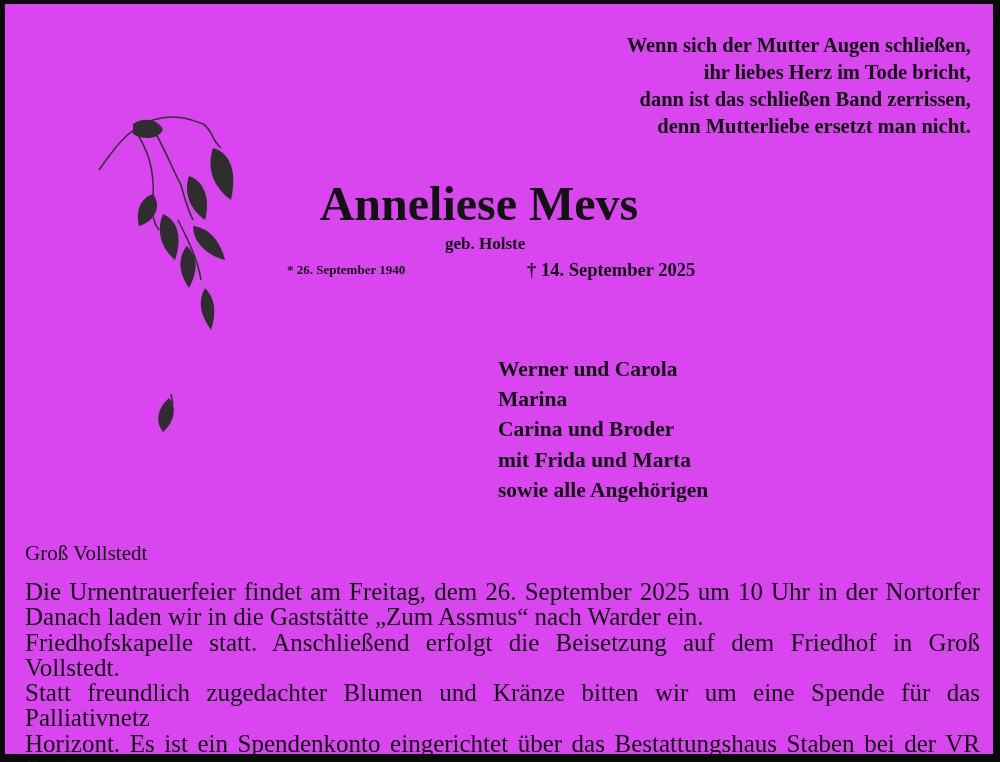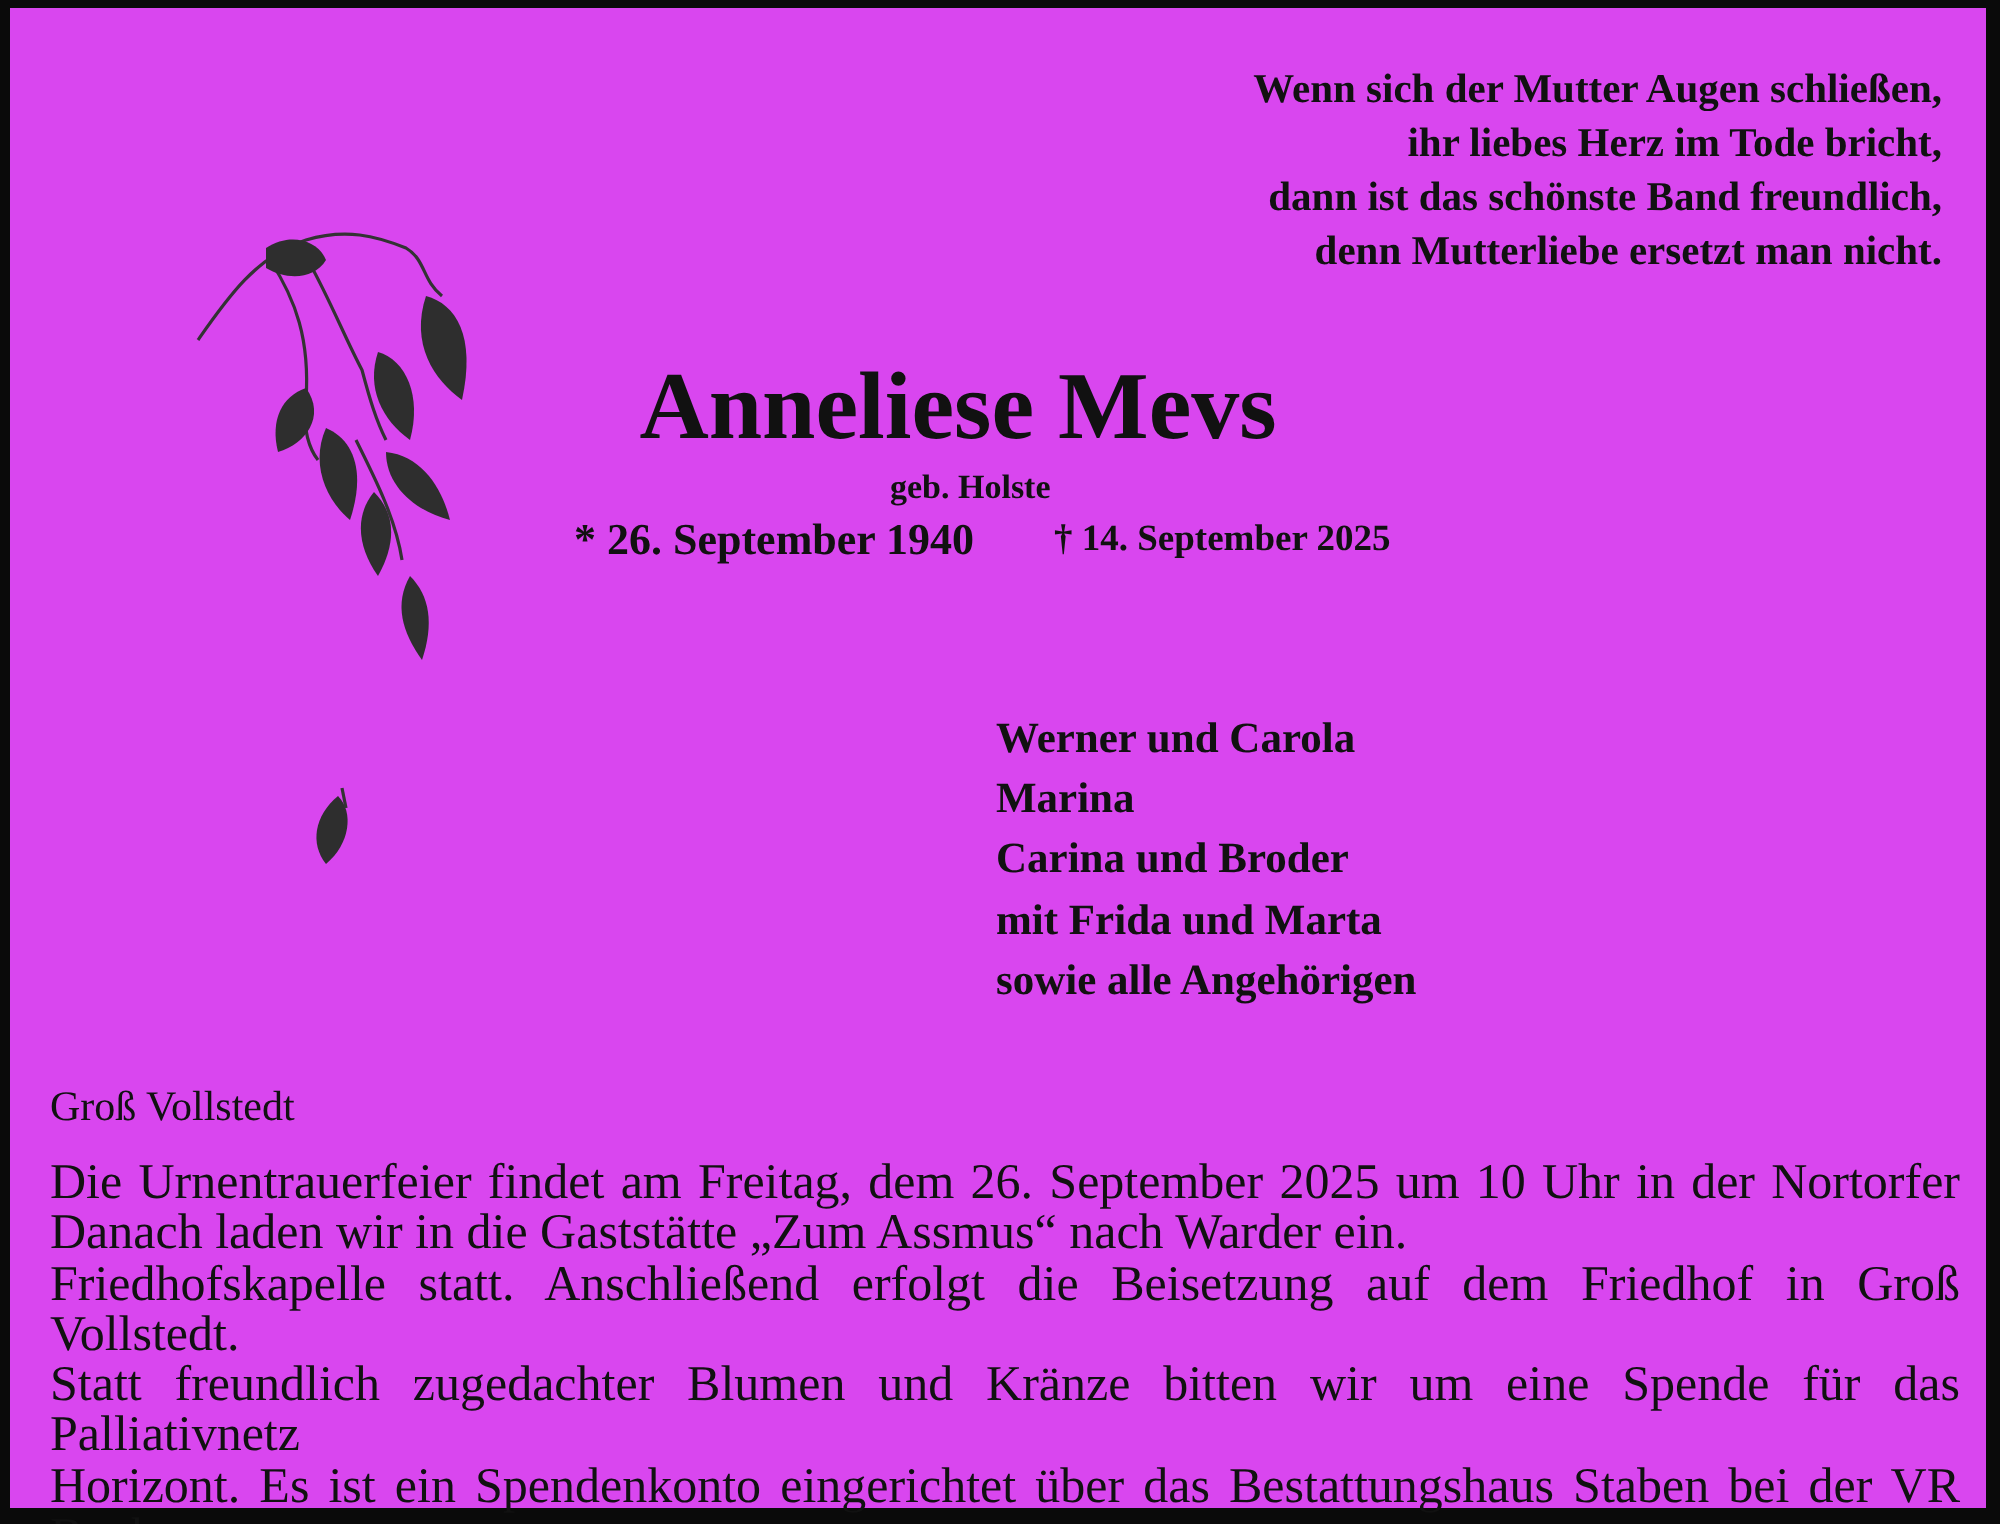--- a/index.html
+++ b/index.html
@@ -23,21 +23,21 @@
       left: 0; width: 948px; top: 172px; text-align: center;
       font-weight: bold; font-size: 48px; line-height: 56px;
       padding-left: 0;
     }
     .name span { display: inline-block; margin-left: 0; }
     .maiden {
       top: 229px; left: 440px; font-weight: bold; font-size: 17px; line-height: 22px;
       white-space: nowrap;
     }
     .birth {
-      top: 254px; left: 282px; font-weight: bold; font-size: 22px; line-height: 24px;
+      top: 254px; left: 282px; font-weight: bold; font-size: 13px; line-height: 24px;
       white-space: nowrap;
     }
     .death {
       top: 254px; left: 522px; font-weight: bold; font-size: 18.5px; line-height: 24px;
       white-space: nowrap;
     }
     .dedication {
       top: 309px; left: 492px; font-size: 21px; line-height: 28px; white-space: nowrap;
     }
     .mourners {
@@ -56,21 +56,21 @@
     .leaves { left: 88px; top: 106px; width: 170px; height: 330px; }
   </style>
 </head>
 <body>
 
 <div class="page">
 
   <div class="abs poem">
     <div>Wenn sich der Mutter Augen schließen,</div>
     <div>ihr liebes Herz im Tode bricht,</div>
-    <div>dann ist das schönste Band freundlich,</div>
+    <div>dann ist das schließen Band zerrissen,</div>
     <div>denn Mutterliebe ersetzt man nicht.</div>
   </div>
 
   <svg class="abs leaves" viewBox="0 0 170 330">
     <g fill="none" stroke="#333" stroke-width="1.6">
       <path d="M6,60 C20,40 35,18 60,10 C80,4 95,8 110,14 C120,20 118,30 128,38"></path>
       <path d="M42,20 C55,40 62,60 60,90 C58,105 62,115 66,120"></path>
       <path d="M62,22 C72,40 80,60 88,75 C92,90 95,100 100,110"></path>
       <path d="M85,110 C95,130 105,150 108,170"></path>
     </g>

